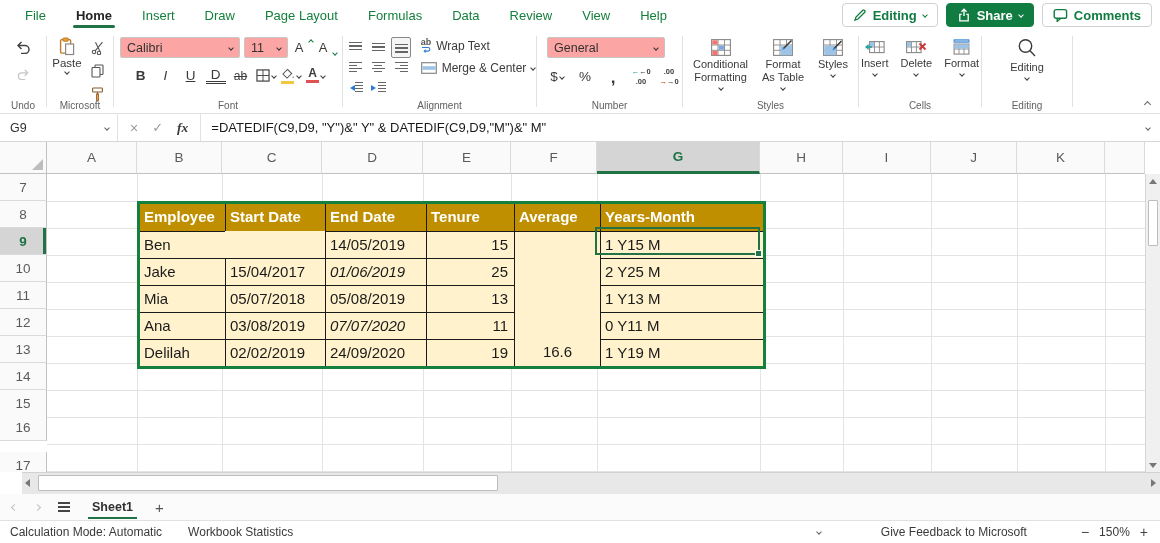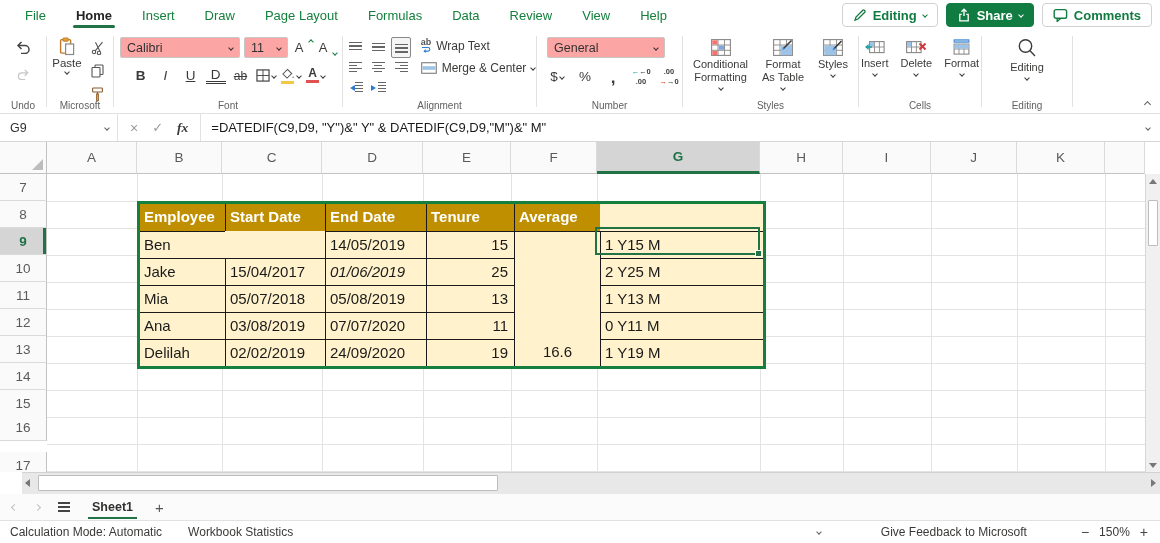--- a/index.html
+++ b/index.html
@@ -568,37 +568,38 @@
       <div class="rh" style="top: 272px; height: 27px;">16</div>
       <div class="gl-h" style="top: 302px; width: 1098px;"></div>
       <div class="rh" style="top: 310px; height: 27px;">17</div>
       <div class="gl-h" style="top: 329px; width: 1098px;"></div>
       <div class="xtable">
         <div class="tc th c0 r0" style="grid-area: 1 / 1;">Employee</div>
         <div class="tc th r0" style="grid-area: 1 / 2;">Start Date</div>
         <div class="tc th r0" style="grid-area: 1 / 3;">End Date</div>
         <div class="tc th r0" style="grid-area: 1 / 4;">Tenure</div>
         <div class="tc th r0" style="grid-area: 1 / 5;">Average</div>
+        <div class="tc th r0" style="grid-area: 1 / 6;">Years-Month</div>
         <div class="tc c0" style="grid-area: 2 / 1;">Ben</div>
         <div class="tc" style="grid-area: 2 / 3;">14/05/2019</div>
         <div class="tc num" style="grid-area: 2 / 4;">15</div>
         <div class="tc" style="grid-area: 2 / 6;">1 Y15 M</div>
         <div class="tc c0" style="grid-area: 3 / 1;">Jake</div>
         <div class="tc" style="grid-area: 3 / 2;">15/04/2017</div>
         <div class="tc" style="grid-area: 3 / 3; font-style: italic;">01/06/2019</div>
         <div class="tc num" style="grid-area: 3 / 4;">25</div>
         <div class="tc" style="grid-area: 3 / 6;">2 Y25 M</div>
         <div class="tc c0" style="grid-area: 4 / 1;">Mia</div>
         <div class="tc" style="grid-area: 4 / 2;">05/07/2018</div>
         <div class="tc" style="grid-area: 4 / 3;">05/08/2019</div>
         <div class="tc num" style="grid-area: 4 / 4;">13</div>
         <div class="tc" style="grid-area: 4 / 6;">1 Y13 M</div>
         <div class="tc c0" style="grid-area: 5 / 1;">Ana</div>
         <div class="tc" style="grid-area: 5 / 2;">03/08/2019</div>
-        <div class="tc" style="grid-area: 5 / 3;">07/07/2020</div>
+        <div class="tc" style="grid-area: 5 / 3; font-style: italic;">07/07/2020</div>
         <div class="tc num" style="grid-area: 5 / 4;">11</div>
         <div class="tc" style="grid-area: 5 / 6;">0 Y11 M</div>
         <div class="tc c0" style="grid-area: 6 / 1;">Delilah</div>
         <div class="tc" style="grid-area: 6 / 2;">02/02/2019</div>
         <div class="tc" style="grid-area: 6 / 3;">24/09/2020</div>
         <div class="tc num" style="grid-area: 6 / 4;">19</div>
         <div class="tc" style="grid-area: 6 / 6;">1 Y19 M</div>
         <div class="tc avg" style="grid-area: 2 / 5 / span 5;">16.6</div>
       </div>
       <div class="selbox">

